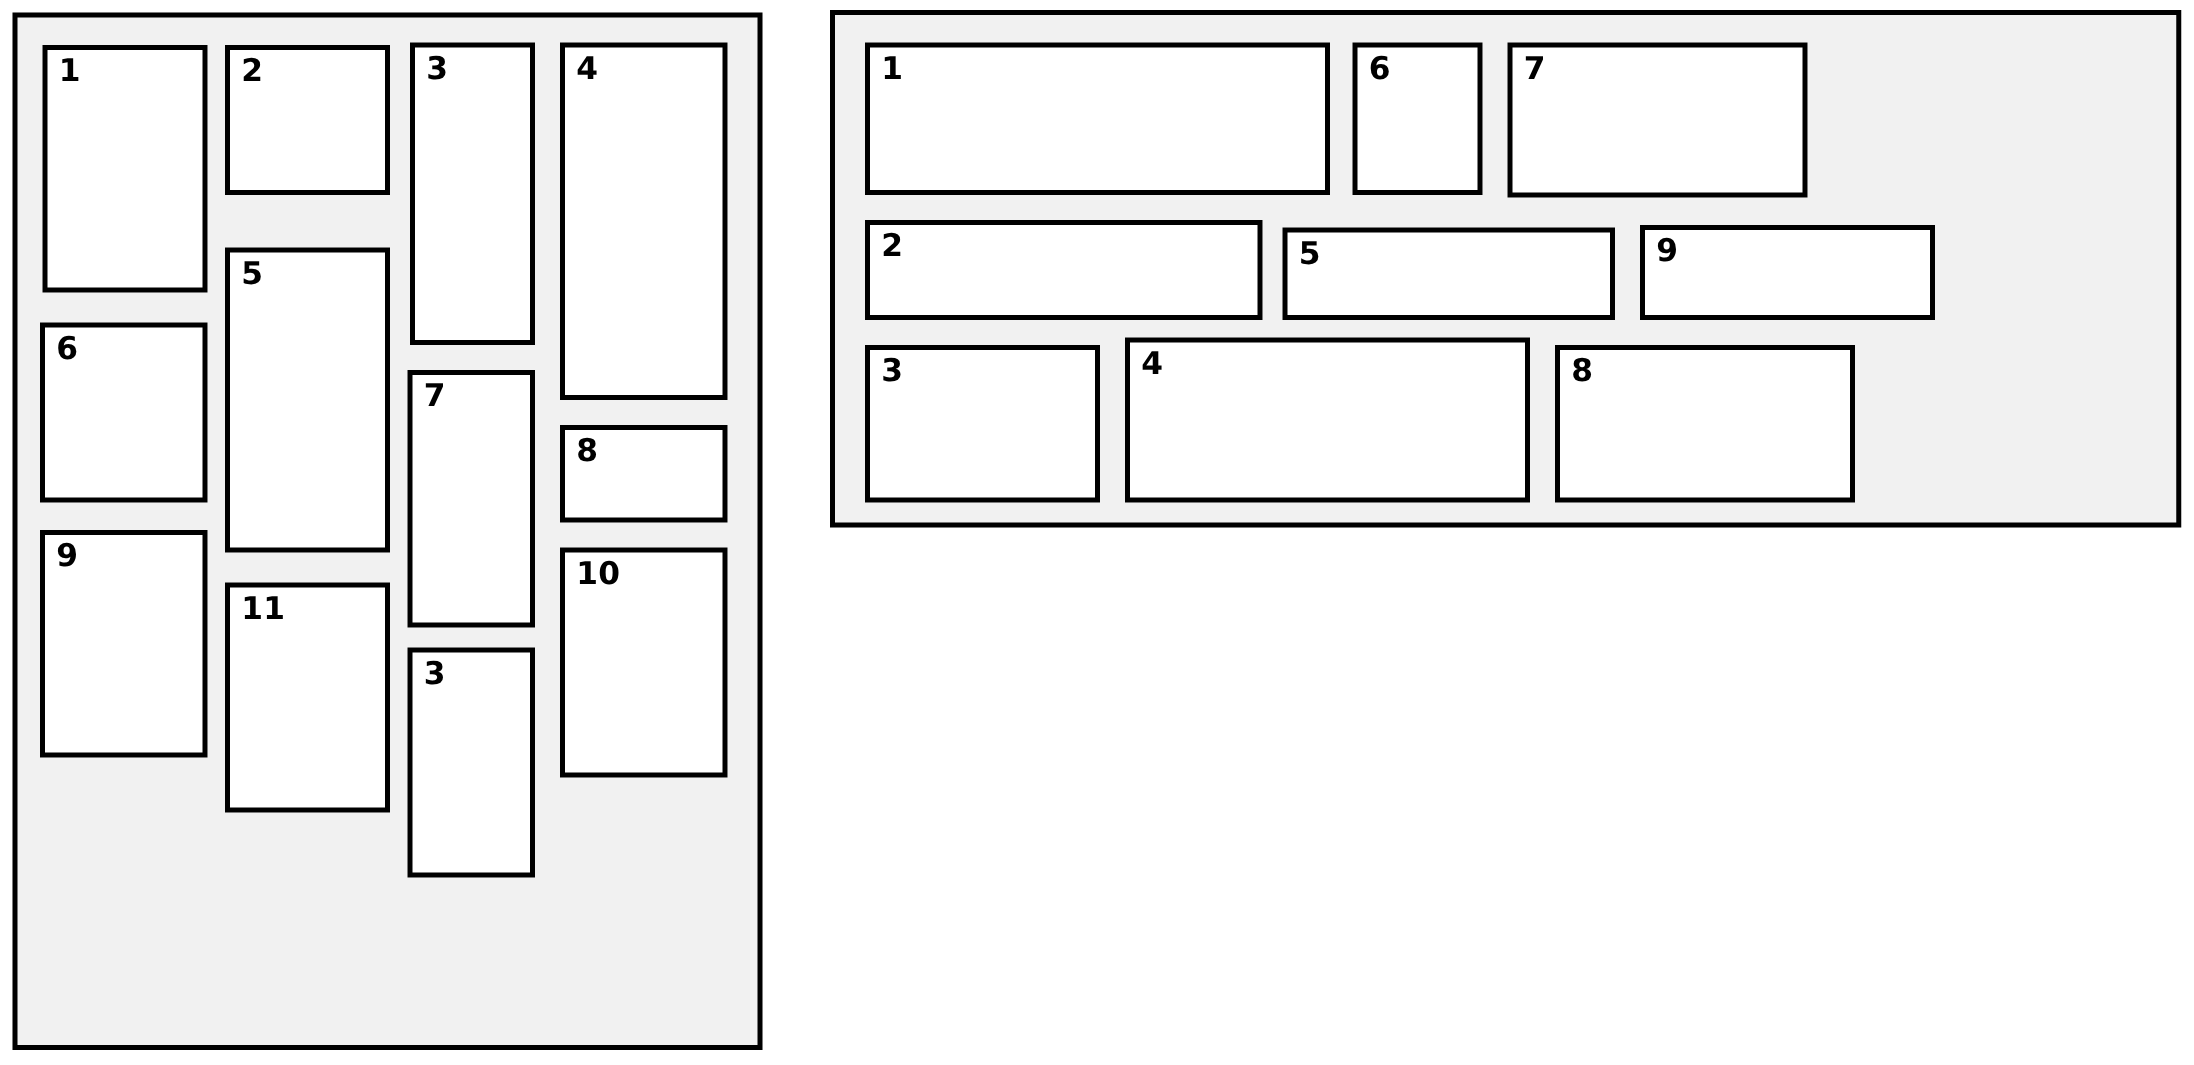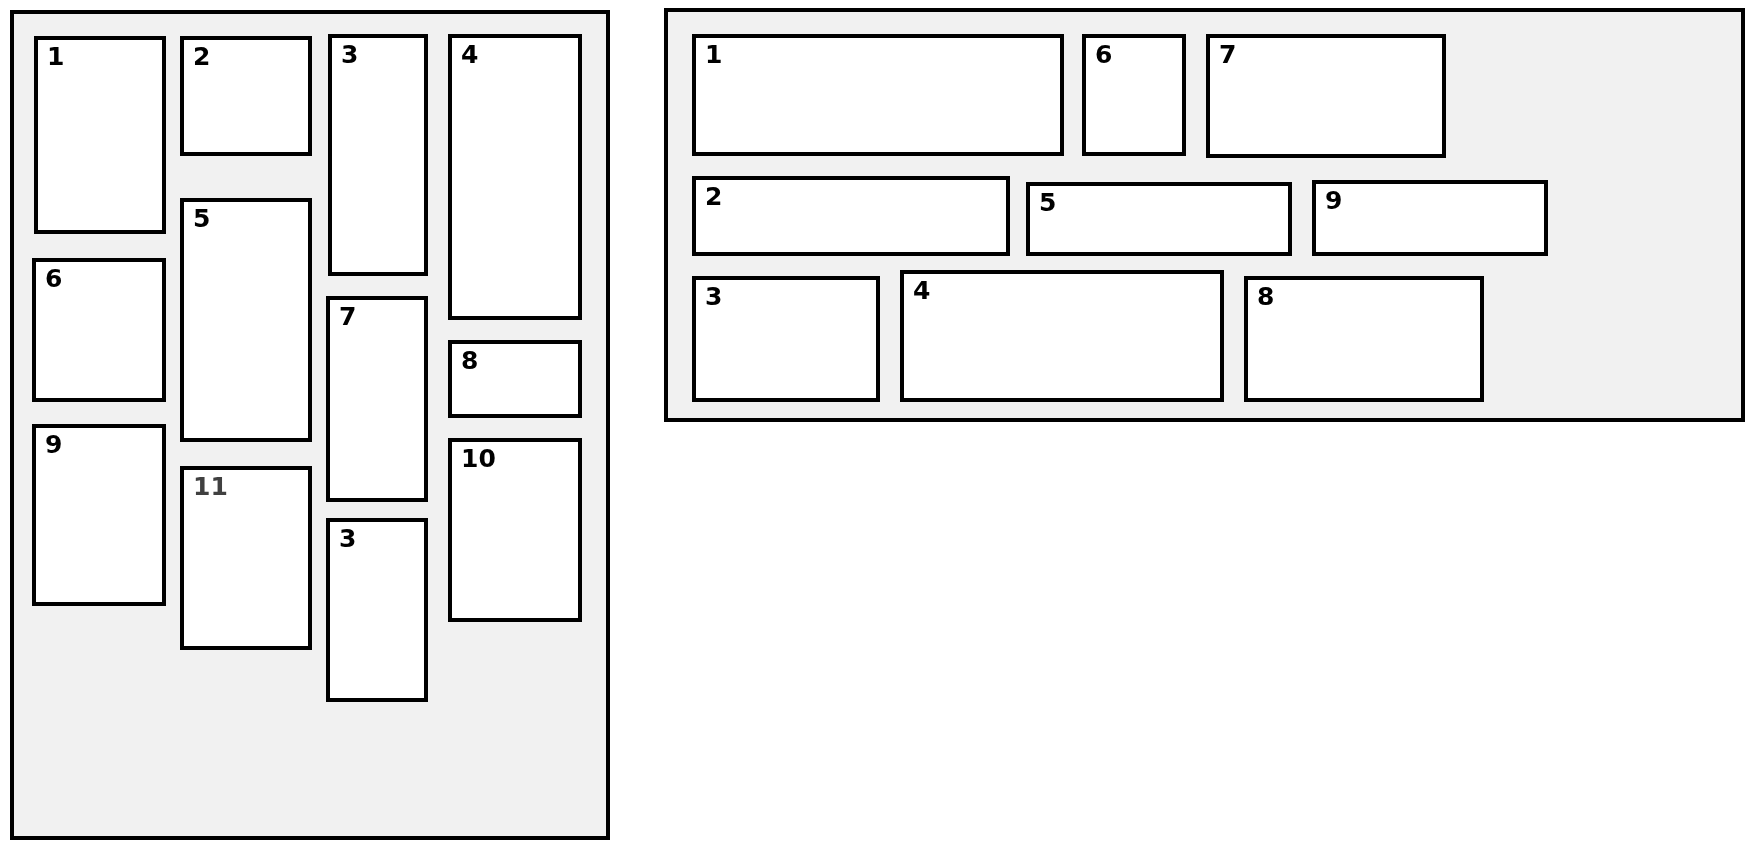--- a/index.html
+++ b/index.html
@@ -73,21 +73,21 @@
       <div class="cell" style="left: 434px; top: 326px; width: 134px; height: 78px; background: rgb(255, 255, 255); border-color: rgb(0, 0, 0);">
         <span class="cell-label" style="color: rgb(0, 0, 0);">8</span>
       </div>
       <div class="cell" style="left: 18px; top: 410px; width: 134px; height: 182px; background: rgb(255, 255, 255); border-color: rgb(0, 0, 0);">
         <span class="cell-label" style="color: rgb(0, 0, 0);">9</span>
       </div>
       <div class="cell" style="left: 434px; top: 424px; width: 134px; height: 184px; background: rgb(255, 255, 255); border-color: rgb(0, 0, 0); padding-left: 32px;">
         <span class="cell-label" style="color: rgb(0, 0, 0);">10</span>
       </div>
       <div class="cell" style="left: 166px; top: 452px; width: 132px; height: 184px; background: rgb(255, 255, 255); border-color: rgb(0, 0, 0);">
-        <span class="cell-label" style="color: #404040;">11</span>
+        <span class="cell-label" style="color: #000000;">11</span>
       </div>
       <div class="cell" style="left: 312px; top: 504px; width: 102px; height: 184px; background: rgb(255, 255, 255); border-color: rgb(0, 0, 0);">
         <span class="cell-label" style="color: rgb(0, 0, 0);">3</span>
       </div>
     </div>
     <div class="panel" style="left: 664px; top: 8px; width: 1081px; height: 414px; background: rgb(241, 241, 241); border-color: rgb(0, 0, 0);">
       <div class="cell" style="left: 24px; top: 22px; width: 372px; height: 122px; background: rgb(255, 255, 255); border-color: rgb(0, 0, 0);">
         <span class="cell-label" style="color: rgb(0, 0, 0);">1</span>
       </div>
       <div class="cell" style="left: 24px; top: 164px; width: 318px; height: 80px; background: rgb(255, 255, 255); border-color: rgb(0, 0, 0);">

